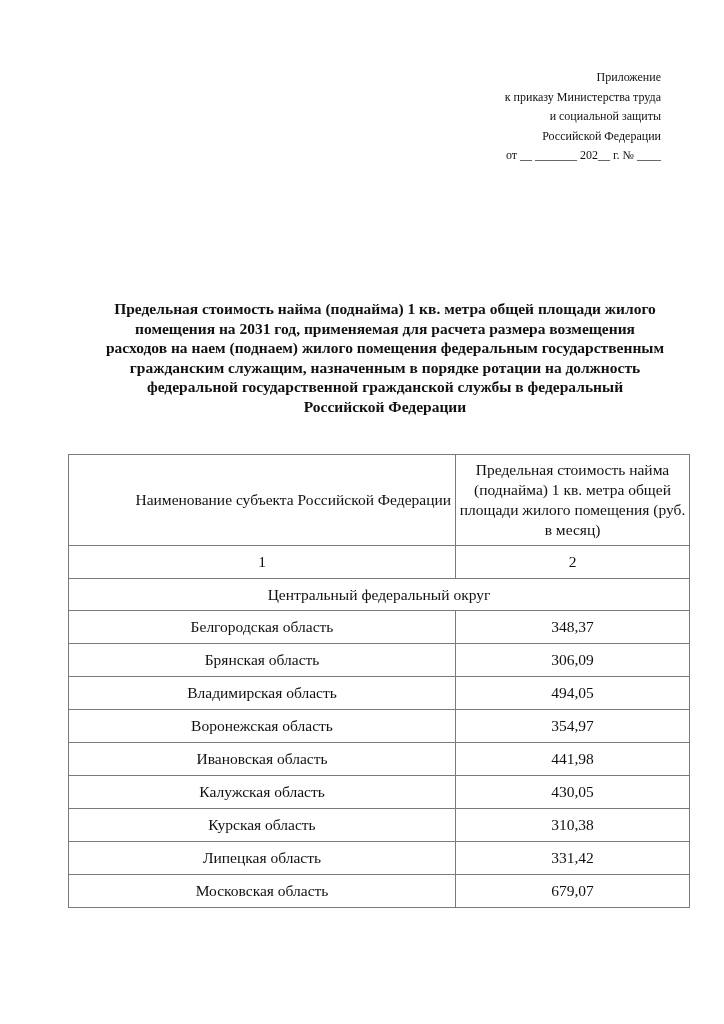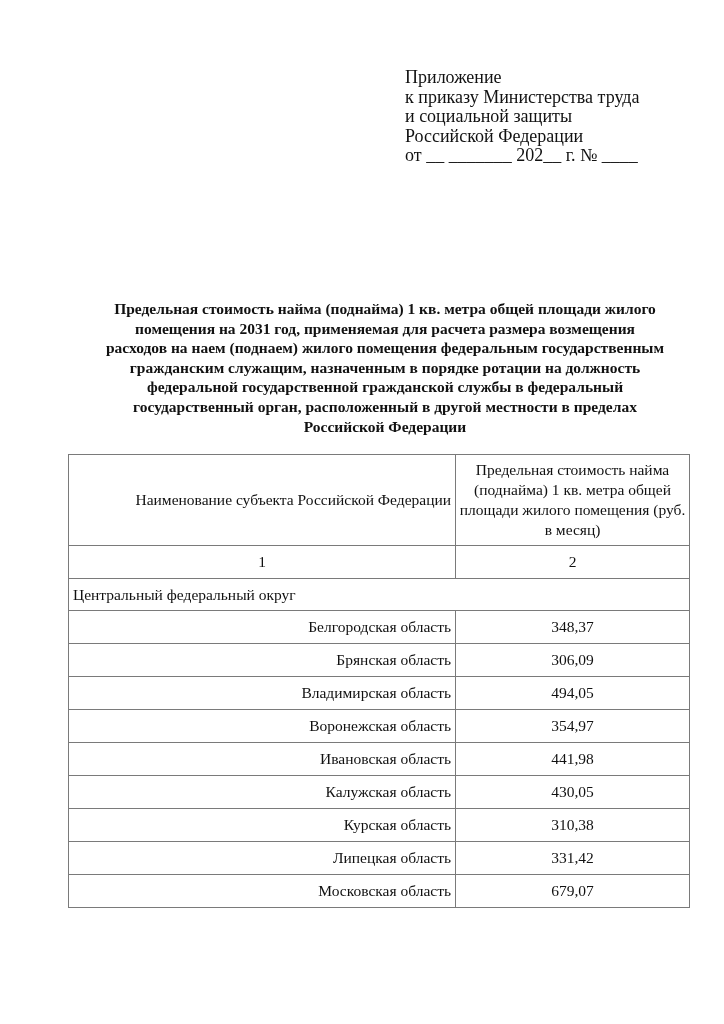--- a/index.html
+++ b/index.html
@@ -13,22 +13,22 @@
       position: relative;
       overflow: hidden;
       font-family: "Liberation Serif", "DejaVu Serif", serif;
       color: #111111;
     }
     .appendix {
       position: absolute;
       left: 405px;
       top: 68px;
       width: 256px;
-      text-align: left;
-      font-size: 18px;
+      text-align: right;
+      font-size: 12px;
       line-height: 19.5px;
     }
     .appendix div { white-space: nowrap; }
     .title {
       position: absolute;
       left: 62px;
       top: 299px;
       width: 646px;
       text-align: center;
       font-weight: bold;
@@ -48,42 +48,41 @@
       border: 1.5px solid #7a7a7a;
       padding: 0 4px;
       vertical-align: middle;
     }
     td.col1 { width: 380px; }
     td.col2 { width: 226px; text-align: center; }
     tr.head td { height: 90px; }
     tr.head td.col1 { text-align: right; }
     tr.head td.col2 { line-height: 20px; padding: 0 2px; }
     tr.nums td { height: 32px; text-align: center; }
-    tr.district td { height: 31px; }
+    tr.district td { height: 31px; text-align: center; }
     tr.row td { height: 32px; }
-    tr.row td.col1 { text-align: right; padding-left: 4px; }
+    tr.row td.col1 { text-align: center; padding-left: 4px; }
   </style>
 </head>
 <body>
 
 <div class="appendix">
   <div>Приложение</div>
   <div>к приказу Министерства труда</div>
   <div>и социальной защиты</div>
   <div>Российской Федерации</div>
   <div>от __ _______ 202__ г. № ____</div>
 </div>
 
 <div class="title">
   <div>Предельная стоимость найма (поднайма) 1 кв. метра общей площади жилого</div>
   <div>помещения на 2031 год, применяемая для расчета размера возмещения</div>
   <div>расходов на наем (поднаем) жилого помещения федеральным государственным</div>
   <div>гражданским служащим, назначенным в порядке ротации на должность</div>
   <div>федеральной государственной гражданской службы в федеральный</div>
-  <div>государственный орган, расположенный в другой местности в пределах</div>
   <div>Российской Федерации</div>
 </div>
 
 <table class="main">
   <tbody id="tbody">
     <tr class="head">
       <td class="col1">Наименование субъекта Российской Федерации</td>
       <td class="col2">Предельная стоимость найма (поднайма) 1 кв. метра общей площади жилого помещения (руб. в месяц)</td>
     </tr>
     <tr class="nums">

